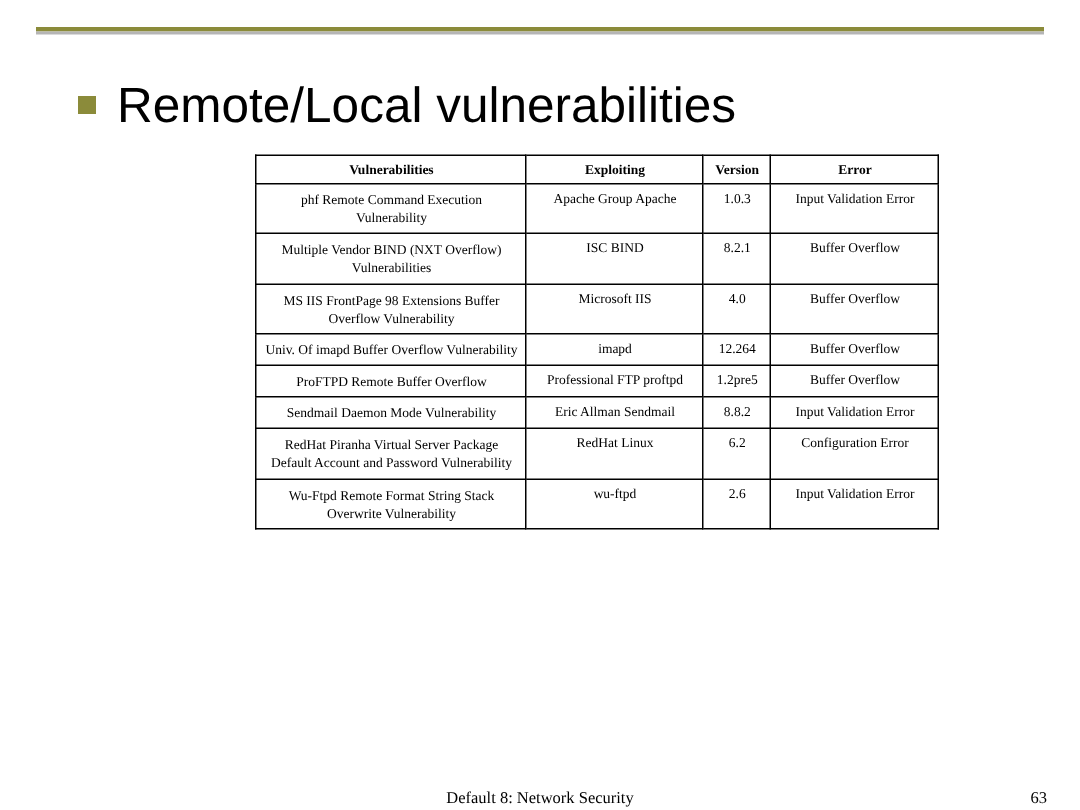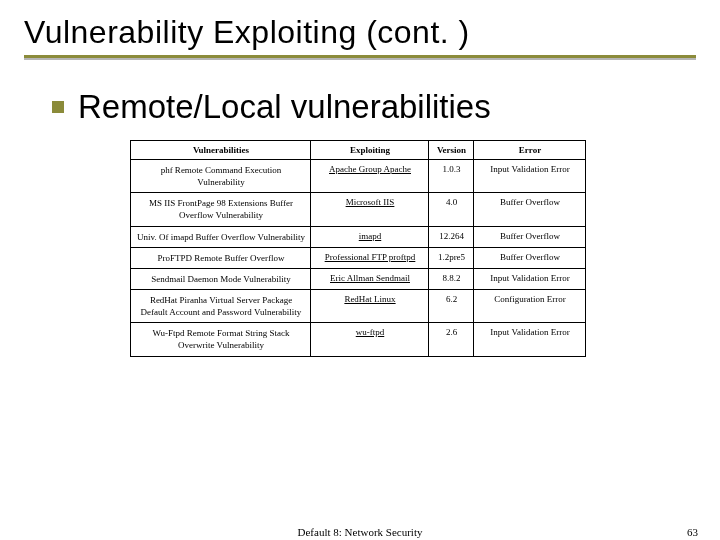--- a/index.html
+++ b/index.html
@@ -49,21 +49,21 @@
     height: 12px;
     background: #8b8b3a;
     flex: 0 0 auto;
   }
   .bullet-text {
     font-family: Arial, Helvetica, sans-serif;
     font-size: 33px;
     color: #000;
   }
   .table-wrap {
-    margin-left: 78px;
+    margin-left: 118px;
   }
   table.vuln {
     border-collapse: collapse;
     border: 1.5px solid #000;
     font-size: 9px;
   }
   table.vuln th, table.vuln td {
     border: 1.5px solid #000;
     padding: 4px 4px 4px 5px;
     vertical-align: top;
@@ -71,21 +71,21 @@
   }
   table.vuln th {
     font-weight: bold;
     text-align: center;
   }
   .col-vuln { width: 180px; }
   .col-app  { width: 118px; }
   .col-ver  { width: 45px; }
   .col-rea  { width: 112px; }
   td.vuln-cell { text-align: justify; text-justify: inter-word; line-height: 1.35; }
-  td.app-cell  { text-align: left; white-space: normal; text-decoration: underline; }
+  td.app-cell  { text-align: left; white-space: normal; }
   td.ver-cell  { text-align: left; white-space: nowrap; }
   td.rea-cell  { text-align: left; white-space: normal; }
   .footer {
     position: absolute;
     bottom: 14px;
     left: 0;
     width: 720px;
     font-size: 11px;
     color: #000;
   }
@@ -96,21 +96,20 @@
   }
   .footer-right {
     position: absolute;
     right: 22px;
   }
 </style>
 </head>
 <body>
 
 <div class="slide">
-  <h1 class="title">Vulnerability Exploiting (cont. )</h1>
   <div class="title-underline-wrap">
     <div class="title-underline-olive"></div>
     <div class="title-underline-gray"></div>
   </div>
 
   <div class="content">
     <div class="bullet-row">
       <div class="bullet"></div>
       <div class="bullet-text">Remote/Local vulnerabilities</div>
     </div>
@@ -130,20 +129,26 @@
             <th>Version</th>
             <th>Error</th>
           </tr>
         </thead>
         <tbody>
           <tr>
             <td class="vuln-cell">phf Remote Command Execution Vulnerability</td>
             <td class="app-cell">Apache Group Apache</td>
             <td class="ver-cell">1.0.3</td>
             <td class="rea-cell">Input Validation Error</td>
+          </tr>
+          <tr>
+            <td class="vuln-cell">Multiple Vendor BIND (NXT Overflow) Vulnerabilities</td>
+            <td class="app-cell">ISC BIND</td>
+            <td class="ver-cell">8.2.1</td>
+            <td class="rea-cell">Buffer Overflow</td>
           </tr>
           <tr>
             <td class="vuln-cell">MS IIS FrontPage 98 Extensions Buffer Overflow Vulnerability</td>
             <td class="app-cell">Microsoft IIS</td>
             <td class="ver-cell">4.0</td>
             <td class="rea-cell">Buffer Overflow</td>
           </tr>
           <tr>
             <td class="vuln-cell">Univ. Of imapd Buffer Overflow Vulnerability</td>
             <td class="app-cell">imapd</td>

